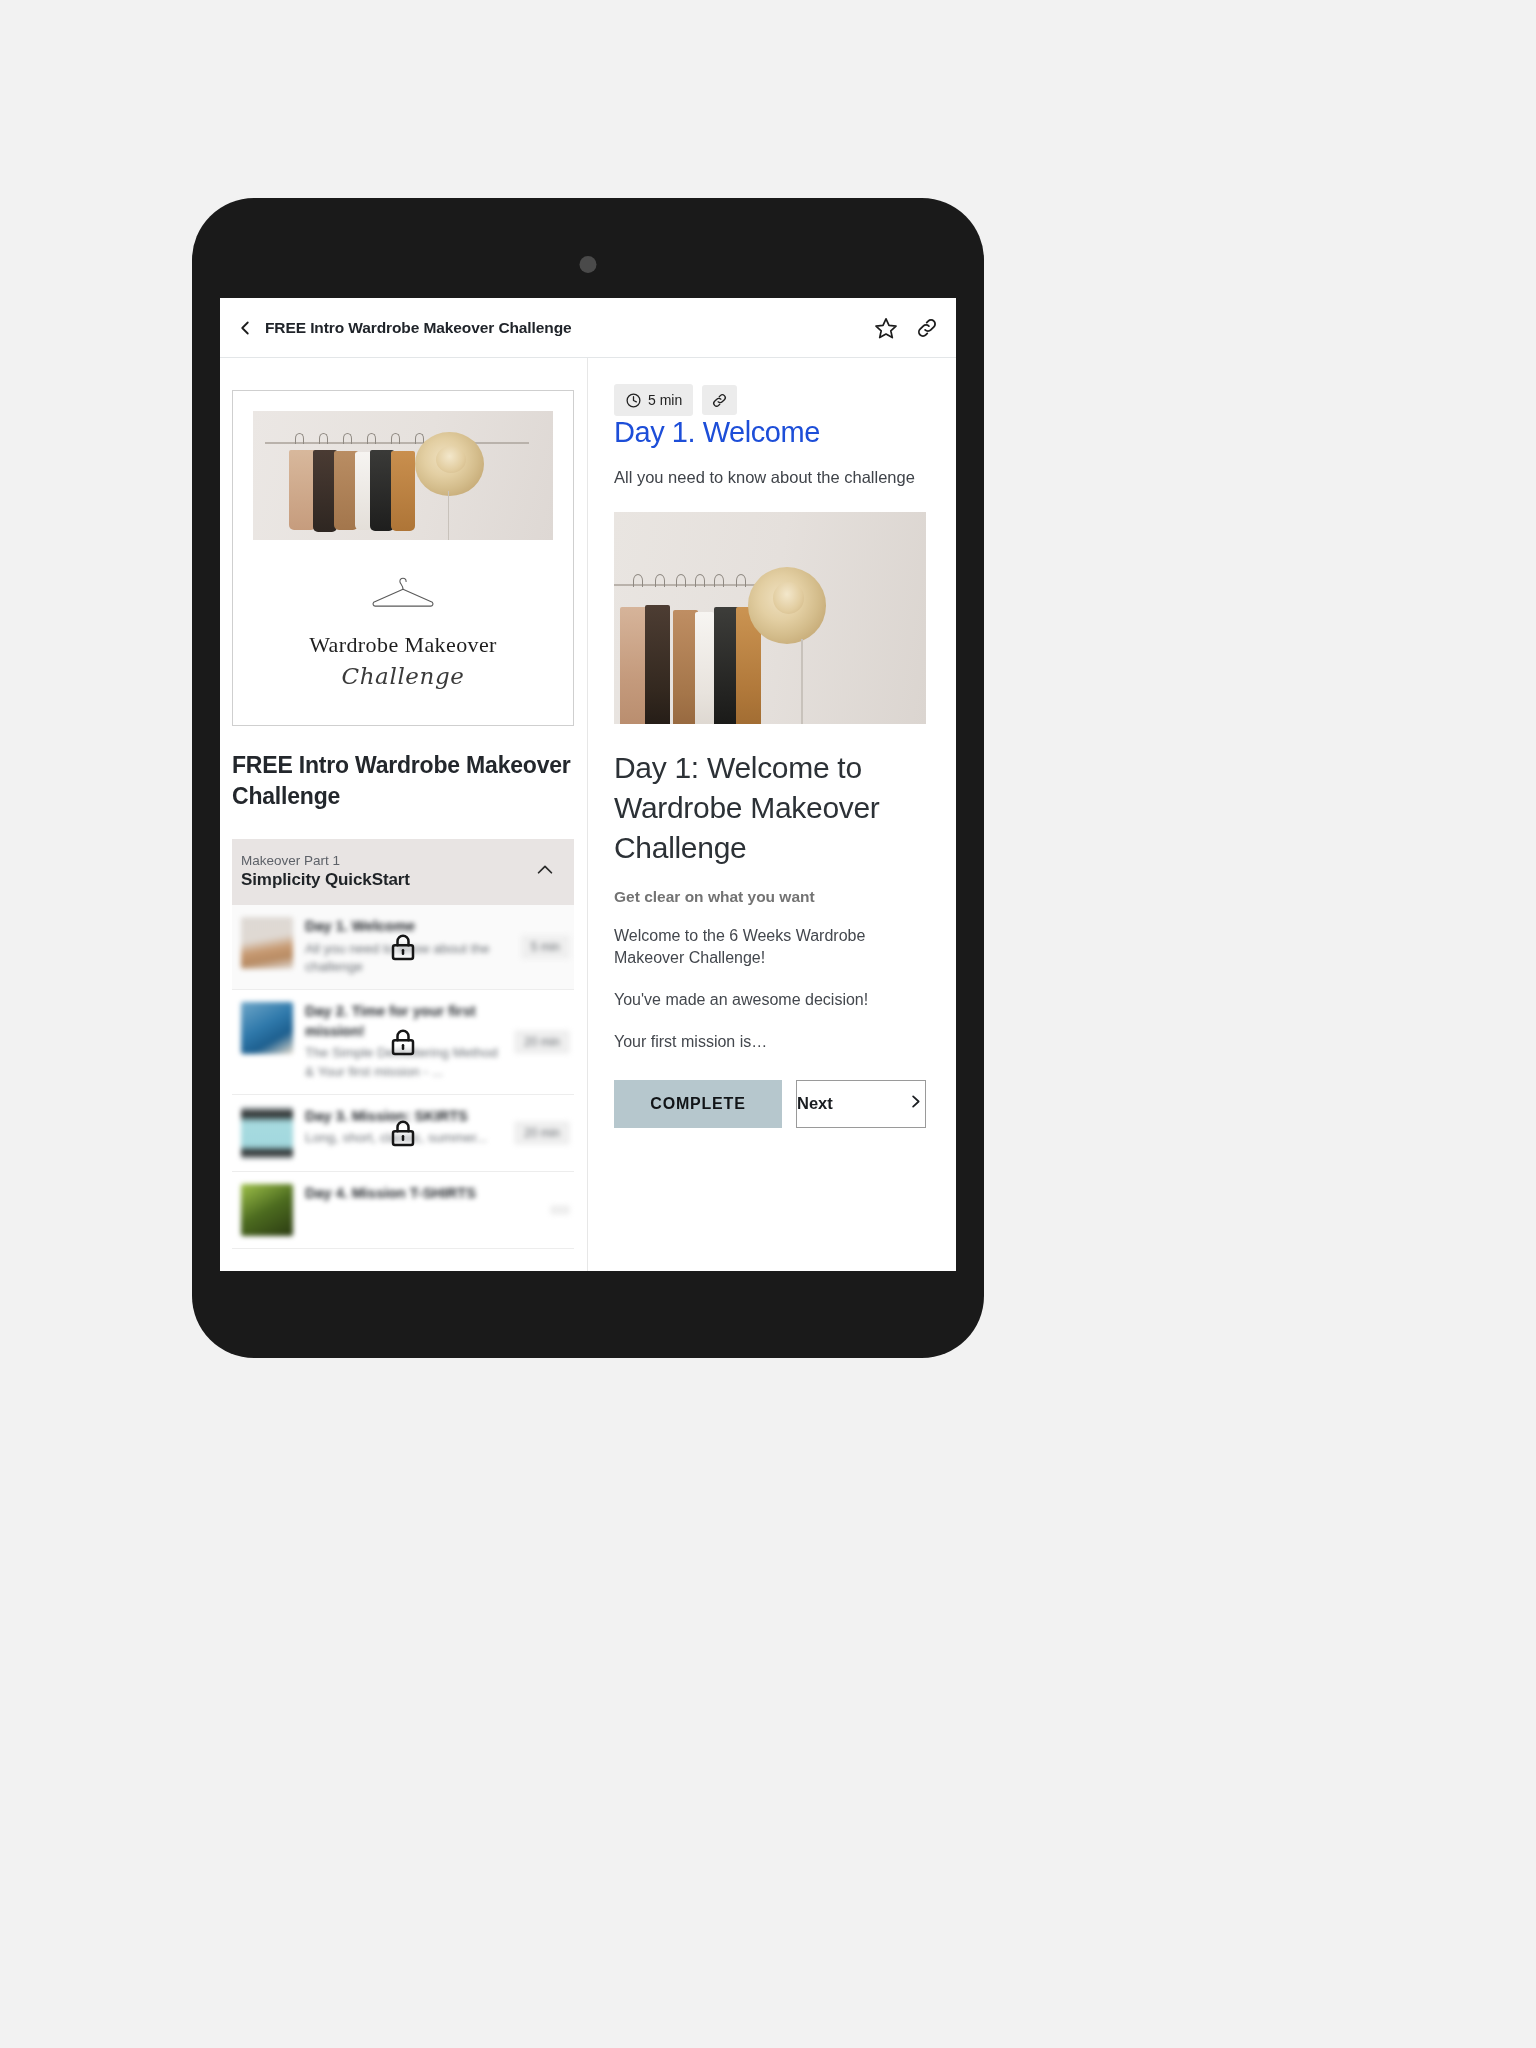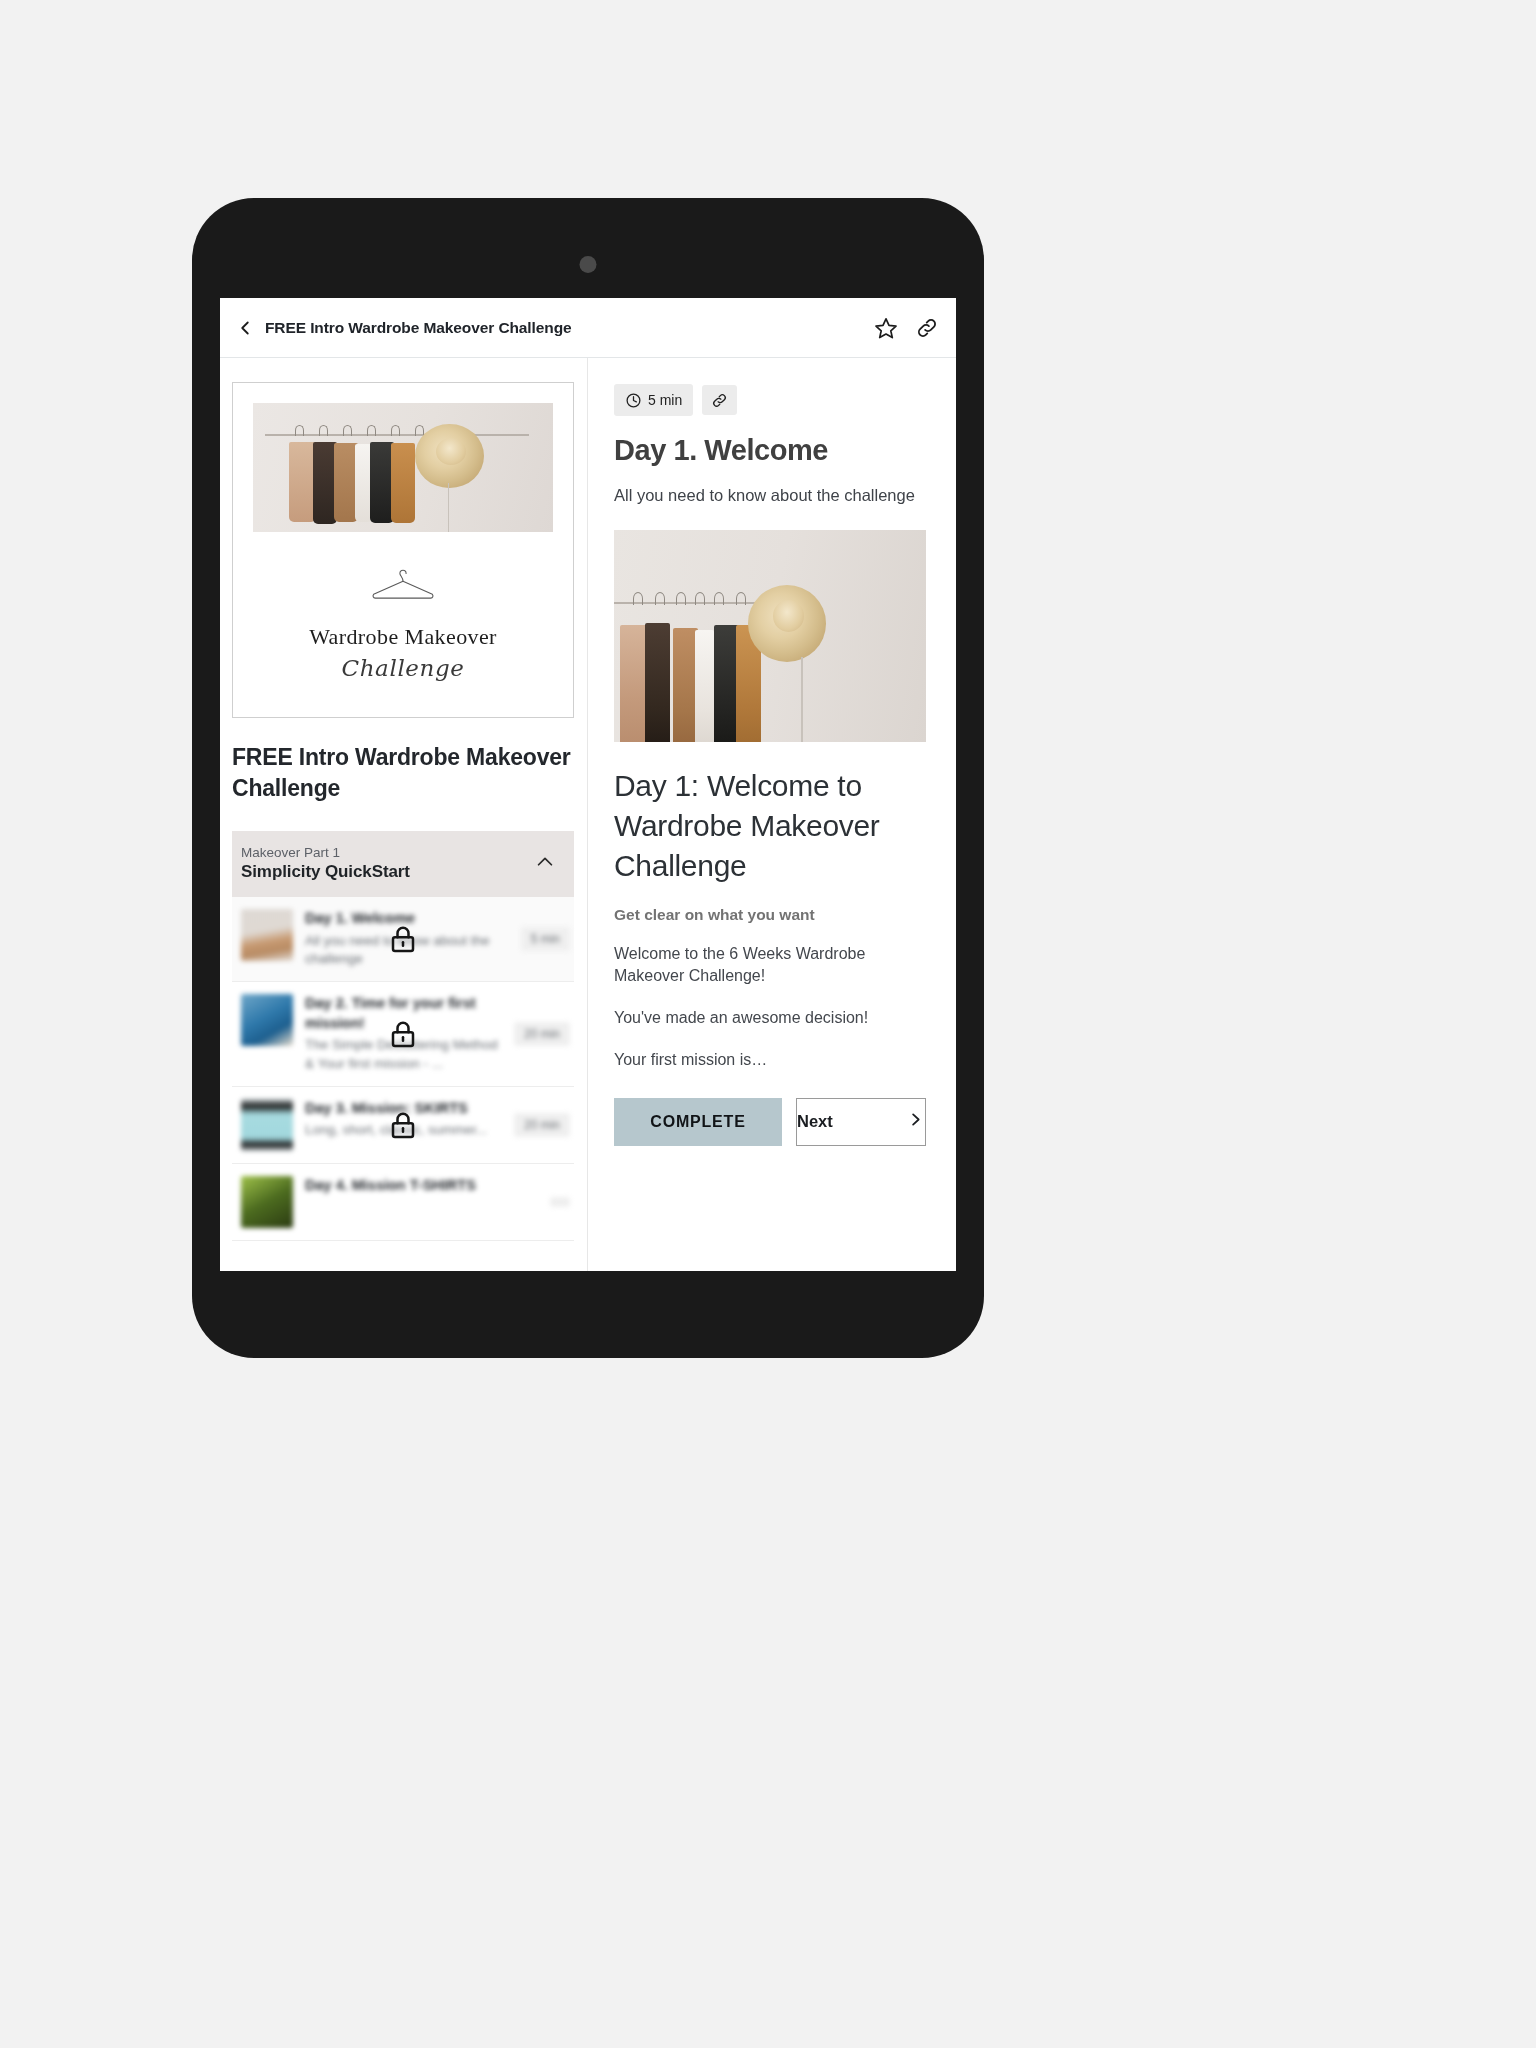--- a/index.html
+++ b/index.html
@@ -86,21 +86,21 @@
     border-right: 1px solid #e7e7e7;
     background: #fff;
   }
   .left-inner {
     position: absolute;
     left: -9px; top: 0;
     width: 377px;
     padding-top: 20px;
   }
   .cover-card {
-    margin: 4px 14px 0 21px;
+    margin: 12px 14px 0 21px;
     border: 1px solid #cfcfcf;
     background: #fff;
     padding: 20px 20px 26px 20px;
     height: 336px;
   }
   .cover-photo {
     height: 129px;
     width: 100%;
     position: relative;
     overflow: hidden;
@@ -226,24 +226,23 @@
     gap: 6px;
     padding: 16px 11px;
     border-radius: 3px;
     font-size: 14px;
     color: #222;
     font-weight: 500;
   }
   .chip-icon-only { padding: 0 9px; }
   .chip svg { display:block; }
   .lesson-h1 {
-    margin-top: 18px;
     font-size: 29px;
-    font-weight: 700;
-    color: #404040;
+    font-weight: 400;
+    color: #1d4ed8;
     letter-spacing: -0.45px;
   }
   .lesson-sub {
     margin-top: 17px;
     font-size: 16.5px;
     color: #3f4349;
     line-height: 1.4;
   }
   .hero {
     margin-top: 23px;

